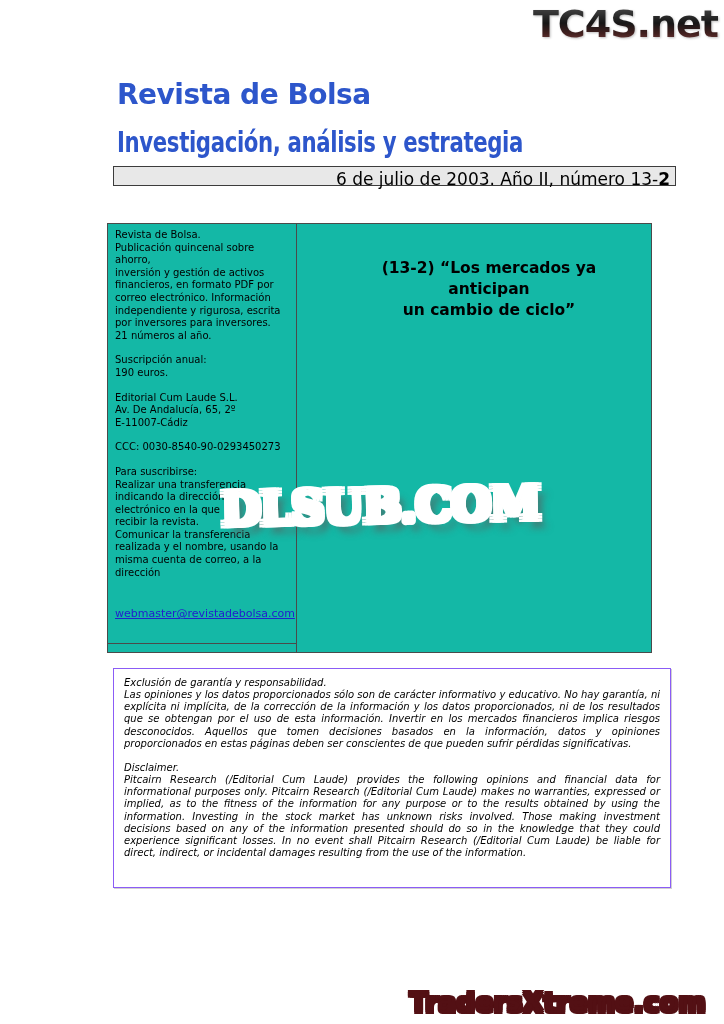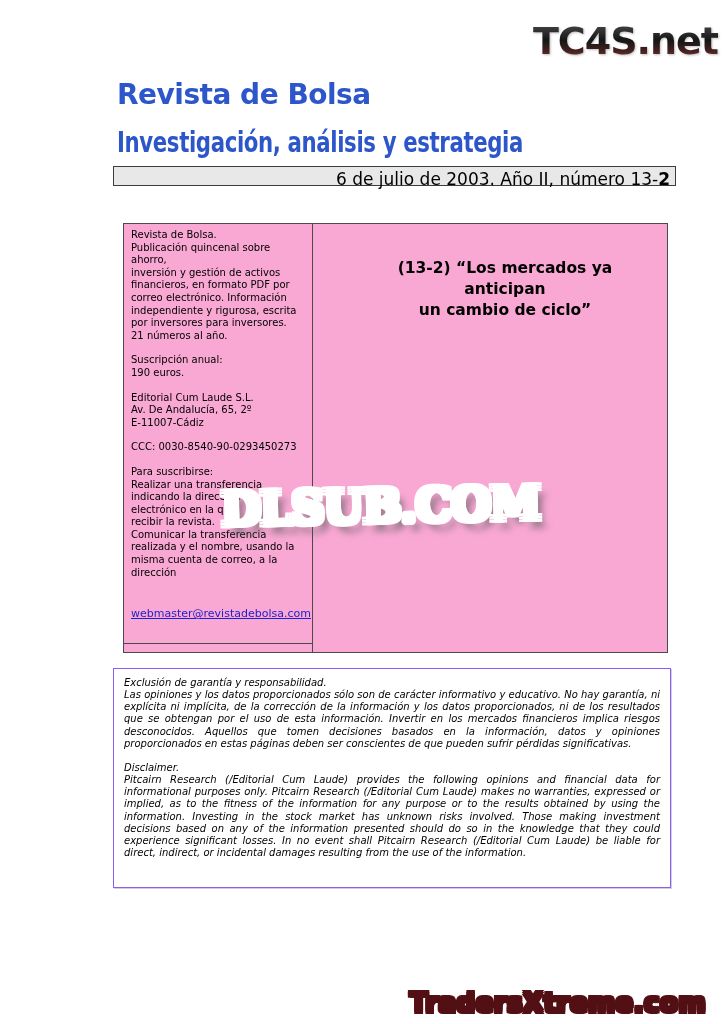--- a/index.html
+++ b/index.html
@@ -3,21 +3,21 @@
 <meta charset="utf-8">
 <style>
   html,body{margin:0;padding:0;}
   body{
     width:724px;height:1024px;position:relative;background:#ffffff;
     font-family:"DejaVu Sans", sans-serif;color:#000;overflow:hidden;
   }
 
   
   .wm-top{
-    position:absolute;top:19px;right:6px;
+    position:absolute;top:2px;right:6px;
     font-size:38px;font-weight:bold;letter-spacing:-1px;
     background:linear-gradient(180deg,#555 0%,#161616 48%,#43201f 72%,#8a4a47 100%);
     -webkit-background-clip:text;background-clip:text;color:transparent;
     filter:drop-shadow(1px 1px 1px rgba(0,0,0,0.25));
   }
   .wm-mid{
     position:absolute;left:221px;top:483px;
     font-family:"DejaVu Serif", serif;font-weight:bold;
     font-size:46px;letter-spacing:-1px;line-height:1;
     background:linear-gradient(180deg,#e1434c 0%,#d02531 45%,#a8121e 100%);
@@ -58,23 +58,23 @@
   .date-bar{
     position:absolute;left:113px;top:166px;width:563px;height:20px;
     background:#e8e8e8;border:1px solid #3c3c3c;box-sizing:border-box;
     text-align:right;font-size:17px;line-height:25px;padding-right:5px;
     white-space:nowrap;
   }
   .date-bar b{font-weight:bold;}
 
   
   .main-box{
-    position:absolute;left:123px;top:223px;width:545px;height:430px;
+    position:absolute;left:107px;top:223px;width:545px;height:430px;
     border:1px solid #4a4a4a;box-sizing:border-box;display:flex;
-    background:#f9a8d4;
+    background:#14b8a6;
   }
   .left-col{
     width:189px;box-sizing:border-box;border-right:1px solid #4a4a4a;
     padding:5px 6px 0 7px;position:relative;
     font-size:10px;line-height:12.6px;
   }
   .left-col::after{
     content:"";position:absolute;left:0;right:0;bottom:8px;
     border-bottom:1px solid #4a4a4a;
   }

